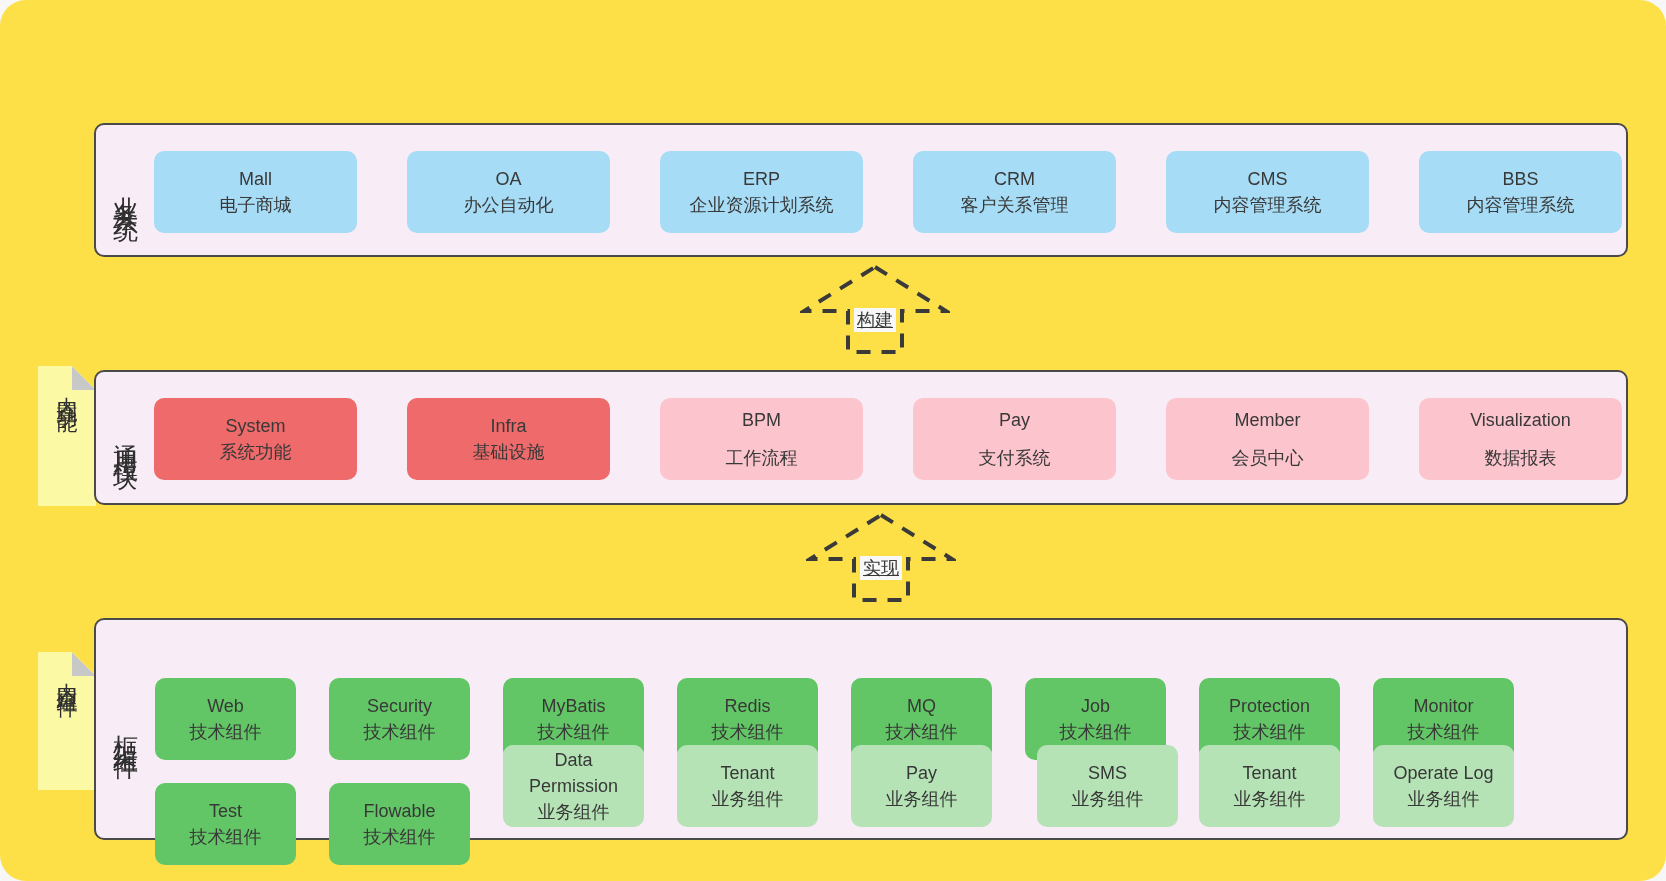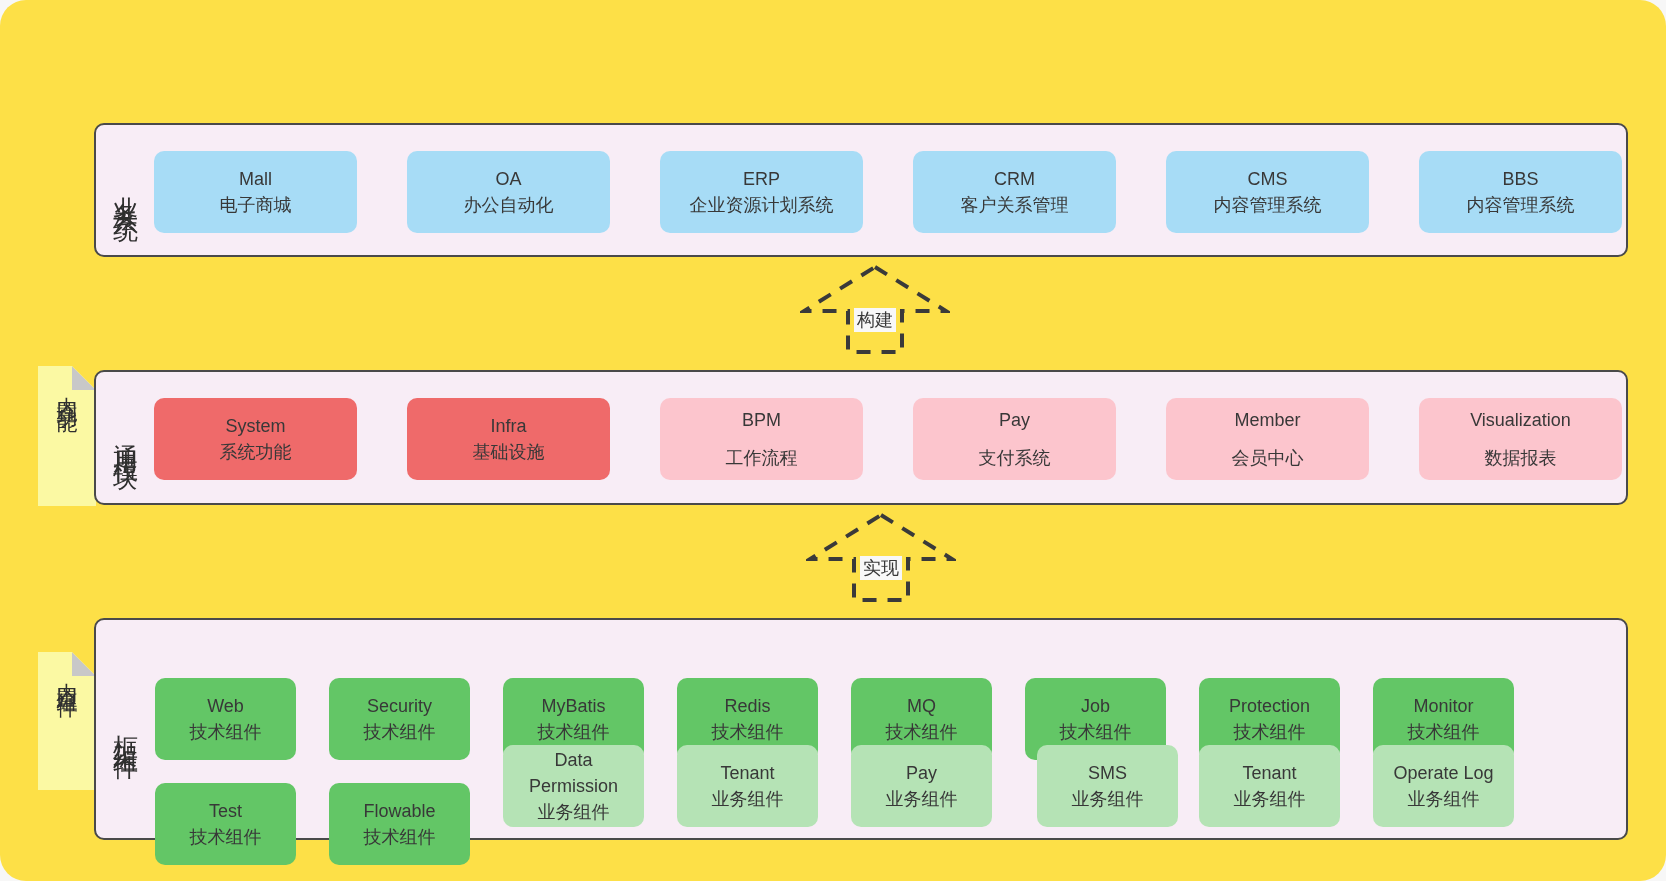--- a/index.html
+++ b/index.html
@@ -59,21 +59,21 @@
     font-size:21px; letter-spacing:5px; color:#2f2f2f; margin-top:14px; white-space:nowrap;
   }
 
   
   .arrow { position:absolute; width:150px; height:92px; z-index:3; }
   .arrow-1 { left:800px; top:264px; }
   .arrow-2 { left:806px; top:512px; }
   .arrow svg { display:block; width:100%; height:100%; }
   .arrow-label {
     position:absolute; left:50%; top:44px; transform:translateX(-50%);
-    background:#f8f8f8; padding:0 3px; font-size:18px; color:#383838; white-space:nowrap;
+    background:#f8f8f8; padding:0 3px; font-size:18px; color:#383838; white-space:nowrap;text-decoration:underline;
   }
 </style>
 </head>
 <body>
 
 <div class="canvas">
 
   <div class="layer layer-1">
     <div class="vlabel">业务系统</div>
     <div class="box w-wide c-blue" style="left:58px;top:26px">

